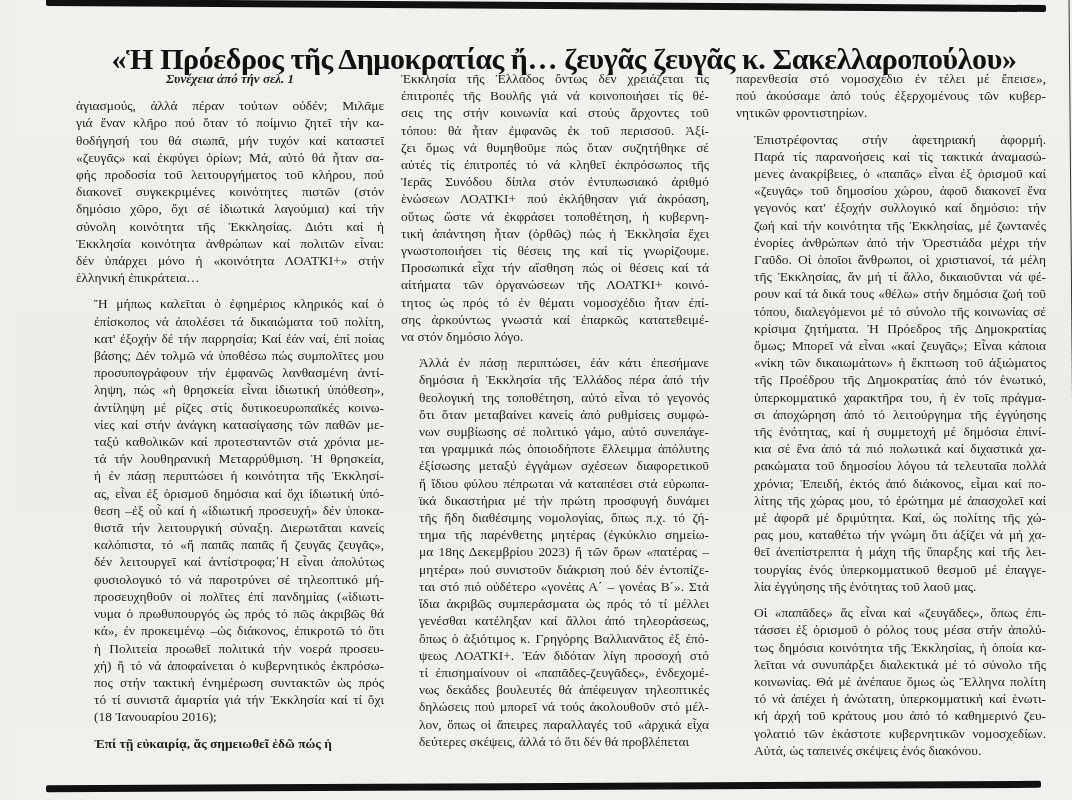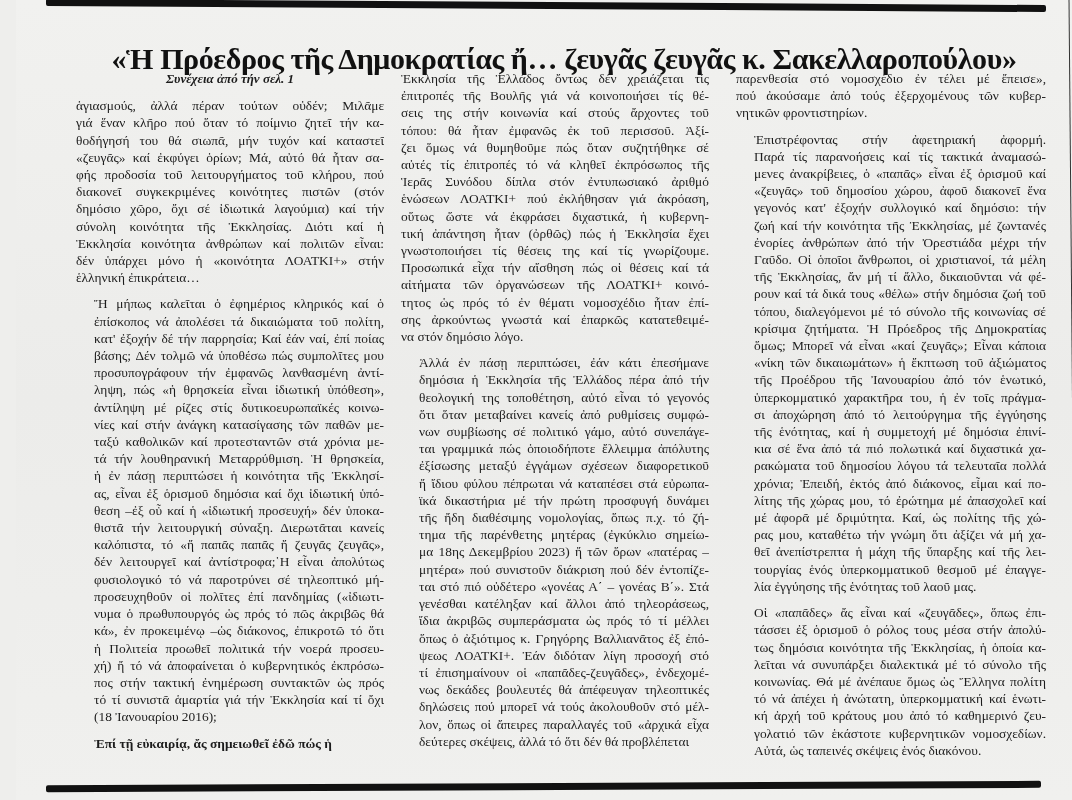--- a/index.html
+++ b/index.html
@@ -111,21 +111,21 @@
     <div>
         <div class="para noindent">
           <span class="line">Ἐκκλησία τῆς Ἑλλάδος ὄντως δέν χρειάζεται τίς</span>
           <span class="line">ἐπιτροπές τῆς Βουλῆς γιά νά κοινοποιήσει τίς θέ-</span>
           <span class="line">σεις της στήν κοινωνία καί στούς ἄρχοντες τοῦ</span>
           <span class="line">τόπου: θά ἦταν ἐμφανῶς ἐκ τοῦ περισσοῦ. Ἀξί-</span>
           <span class="line">ζει ὅμως νά θυμηθοῦμε πώς ὅταν συζητήθηκε σέ</span>
           <span class="line">αὐτές τίς ἐπιτροπές τό νά κληθεῖ ἐκπρόσωπος τῆς</span>
           <span class="line">Ἱερᾶς Συνόδου δίπλα στόν ἐντυπωσιακό ἀριθμό</span>
           <span class="line">ἑνώσεων ΛΟΑΤΚΙ+ πού ἐκλήθησαν γιά ἀκρόαση,</span>
-          <span class="line">οὕτως ὥστε νά ἐκφράσει διχαστικά, ἡ κυβερνη-</span>
+          <span class="line">οὕτως ὥστε νά ἐκφράσει τοποθέτηση, ἡ κυβερνη-</span>
           <span class="line">τική ἀπάντηση ἦταν (ὀρθῶς) πώς ἡ Ἐκκλησία ἔχει</span>
           <span class="line">γνωστοποιήσει τίς θέσεις της καί τίς γνωρίζουμε.</span>
           <span class="line">Προσωπικά εἶχα τήν αἴσθηση πώς οἱ θέσεις καί τά</span>
           <span class="line">αἰτήματα τῶν ὀργανώσεων τῆς ΛΟΑΤΚΙ+ κοινό-</span>
           <span class="line">τητος ὡς πρός τό ἐν θέματι νομοσχέδιο ἦταν ἐπί-</span>
           <span class="line">σης ἀρκούντως γνωστά καί ἐπαρκῶς κατατεθειμέ-</span>
           <span class="line last">να στόν δημόσιο λόγο.</span>
         </div>
         <div class="para">
           <span class="line" style="text-indent: 18px;">Ἀλλά ἐν πάσῃ περιπτώσει, ἐάν κάτι ἐπεσήμανε</span>
@@ -135,22 +135,22 @@
           <span class="line">νων συμβίωσης σέ πολιτικό γάμο, αὐτό συνεπάγε-</span>
           <span class="line">ται γραμμικά πώς ὁποιοδήποτε ἔλλειμμα ἀπόλυτης</span>
           <span class="line">ἐξίσωσης μεταξύ ἐγγάμων σχέσεων διαφορετικοῦ</span>
           <span class="line">ἤ ἴδιου φύλου πέπρωται νά καταπέσει στά εὐρωπα-</span>
           <span class="line">ϊκά δικαστήρια μέ τήν πρώτη προσφυγή δυνάμει</span>
           <span class="line">τῆς ἤδη διαθέσιμης νομολογίας, ὅπως π.χ. τό ζή-</span>
           <span class="line">τημα τῆς παρένθετης μητέρας (ἐγκύκλιο σημείω-</span>
           <span class="line">μα 18ης Δεκεμβρίου 2023) ἤ τῶν ὅρων «πατέρας –</span>
           <span class="line">μητέρα» πού συνιστοῦν διάκριση πού δέν ἐντοπίζε-</span>
           <span class="line">ται στό πιό οὐδέτερο «γονέας Α΄ – γονέας Β΄». Στά</span>
+          <span class="line">ἴδια ἀκριβῶς συμπεράσματα ὡς πρός τό τί μέλλει</span>
           <span class="line">γενέσθαι κατέληξαν καί ἄλλοι ἀπό τηλεοράσεως,</span>
-          <span class="line">ἴδια ἀκριβῶς συμπεράσματα ὡς πρός τό τί μέλλει</span>
           <span class="line">ὅπως ὁ ἀξιότιμος κ. Γρηγόρης Βαλλιανᾶτος ἐξ ἐπό-</span>
           <span class="line">ψεως ΛΟΑΤΚΙ+. Ἐάν διδόταν λίγη προσοχή στό</span>
           <span class="line">τί ἐπισημαίνουν οἱ «παπᾶδες-ζευγᾶδες», ἐνδεχομέ-</span>
           <span class="line">νως δεκάδες βουλευτές θά ἀπέφευγαν τηλεοπτικές</span>
           <span class="line">δηλώσεις πού μπορεῖ νά τούς ἀκολουθοῦν στό μέλ-</span>
           <span class="line">λον, ὅπως οἱ ἄπειρες παραλλαγές τοῦ «ἀρχικά εἶχα</span>
           <span class="line last">δεύτερες σκέψεις, ἀλλά τό ὅτι δέν θά προβλέπεται</span>
         </div>
       </div>
   </div>
@@ -170,21 +170,21 @@
           <span class="line">γεγονός κατ' ἐξοχήν συλλογικό καί δημόσιο: τήν</span>
           <span class="line">ζωή καί τήν κοινότητα τῆς Ἐκκλησίας, μέ ζωντανές</span>
           <span class="line">ἐνορίες ἀνθρώπων ἀπό τήν Ὀρεστιάδα μέχρι τήν</span>
           <span class="line">Γαῦδο. Οἱ ὁποῖοι ἄνθρωποι, οἱ χριστιανοί, τά μέλη</span>
           <span class="line">τῆς Ἐκκλησίας, ἄν μή τί ἄλλο, δικαιοῦνται νά φέ-</span>
           <span class="line">ρουν καί τά δικά τους «θέλω» στήν δημόσια ζωή τοῦ</span>
           <span class="line">τόπου, διαλεγόμενοι μέ τό σύνολο τῆς κοινωνίας σέ</span>
           <span class="line">κρίσιμα ζητήματα. Ἡ Πρόεδρος τῆς Δημοκρατίας</span>
           <span class="line">ὅμως; Μπορεῖ νά εἶναι «καί ζευγᾶς»; Εἶναι κάποια</span>
           <span class="line">«νίκη τῶν δικαιωμάτων» ἡ ἔκπτωση τοῦ ἀξιώματος</span>
-          <span class="line">τῆς Προέδρου τῆς Ἰανουαρίου ἀπό τόν ἑνωτικό,</span>
+          <span class="line">τῆς Προέδρου τῆς Δημοκρατίας ἀπό τόν ἑνωτικό,</span>
           <span class="line">ὑπερκομματικό χαρακτῆρα του, ἡ ἐν τοῖς πράγμα-</span>
           <span class="line">σι ἀποχώρηση ἀπό τό λειτούργημα τῆς ἐγγύησης</span>
           <span class="line">τῆς ἑνότητας, καί ἡ συμμετοχή μέ δημόσια ἐπινί-</span>
           <span class="line">κια σέ ἕνα ἀπό τά πιό πολωτικά καί διχαστικά χα-</span>
           <span class="line">ρακώματα τοῦ δημοσίου λόγου τά τελευταῖα πολλά</span>
           <span class="line">χρόνια; Ἐπειδή, ἐκτός ἀπό διάκονος, εἶμαι καί πο-</span>
           <span class="line">λίτης τῆς χώρας μου, τό ἐρώτημα μέ ἀπασχολεῖ καί</span>
           <span class="line">μέ ἀφορᾶ μέ δριμύτητα. Καί, ὡς πολίτης τῆς χώ-</span>
           <span class="line">ρας μου, καταθέτω τήν γνώμη ὅτι ἀξίζει νά μή χα-</span>
           <span class="line">θεῖ ἀνεπίστρεπτα ἡ μάχη τῆς ὕπαρξης καί τῆς λει-</span>

